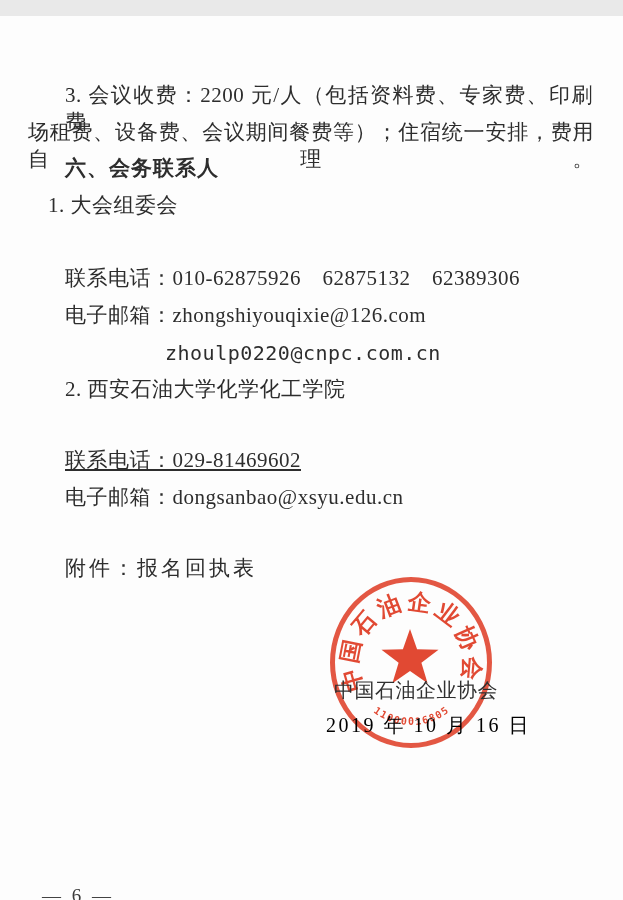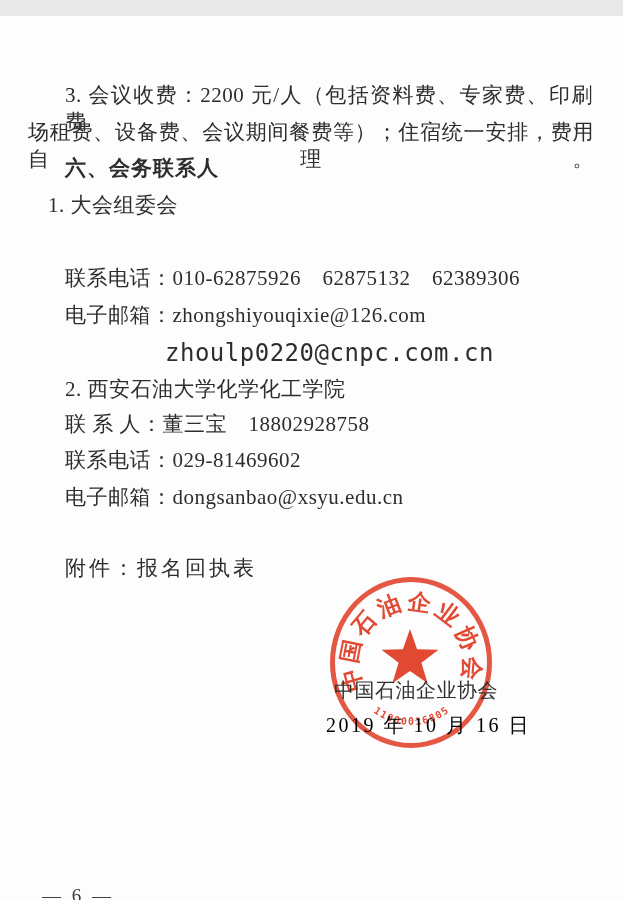--- a/index.html
+++ b/index.html
@@ -18,21 +18,21 @@
     line-height:27px;
     white-space:nowrap;
     letter-spacing:0.5px;
   }
   .stretch{
     white-space:normal;
     text-align:justify;
     text-align-last:justify;
   }
   .heading{font-weight:bold;letter-spacing:1px;}
-  .mono-mix{font-family:"DejaVu Sans Mono","Liberation Mono",monospace,serif;font-size:24px;}
+  .mono-mix{font-family:"DejaVu Sans Mono","Liberation Mono",monospace,serif;font-size:20px;}
   .page-num{
     position:absolute;left:42px;top:869px;
     font-size:19px;letter-spacing:3px;color:#3a3a3a;
   }
   
   .seal{
     position:absolute;left:330px;top:561px;width:162px;height:171px;
     z-index:1;
   }
   .seal-ring{
@@ -76,22 +76,21 @@
   <div class="line heading" style="left:65px;top:139px;">六、会务联系人</div>
 
   <div class="line stretch" style="left:28px;top:103px;width:566px;">场租费、设备费、会议期间餐费等）；住宿统一安排，费用自理。</div>
 
   <div class="line" style="left:48px;top:176px;">1. 大会组委会</div>
   <div class="line" style="left:65px;top:249px;">联系电话：010-62875926　62875132　62389306</div>
   <div class="line" style="left:65px;top:286px;">电子邮箱：zhongshiyouqixie@126.com</div>
   <div class="line mono-mix" style="left:165px;top:324px;">zhoulp0220@cnpc.com.cn</div>
 
   <div class="line" style="left:65px;top:360px;">2. 西安石油大学化学化工学院</div>
-  <div class="line" style="left:65px;top:395px;">联 系 人：董三宝　18802928758</div>
-  <div class="line" style="left:65px;top:431px;">联系电话：029-81469602</div>
+  <div class="line" style="left:65px;top:431px;text-decoration:underline;">联系电话：029-81469602</div>
   <div class="line" style="left:65px;top:468px;">电子邮箱：dongsanbao@xsyu.edu.cn</div>
 
   <div class="line" style="left:65px;top:539px;letter-spacing:3px;">附件：报名回执表</div>
 
   <div class="seal">
     <div class="seal-ring"></div>
 
     <span class="seal-char" style="--a:-106deg">中</span>
     <span class="seal-char" style="--a:-79deg">国</span>
     <span class="seal-char" style="--a:-50deg">石</span>

